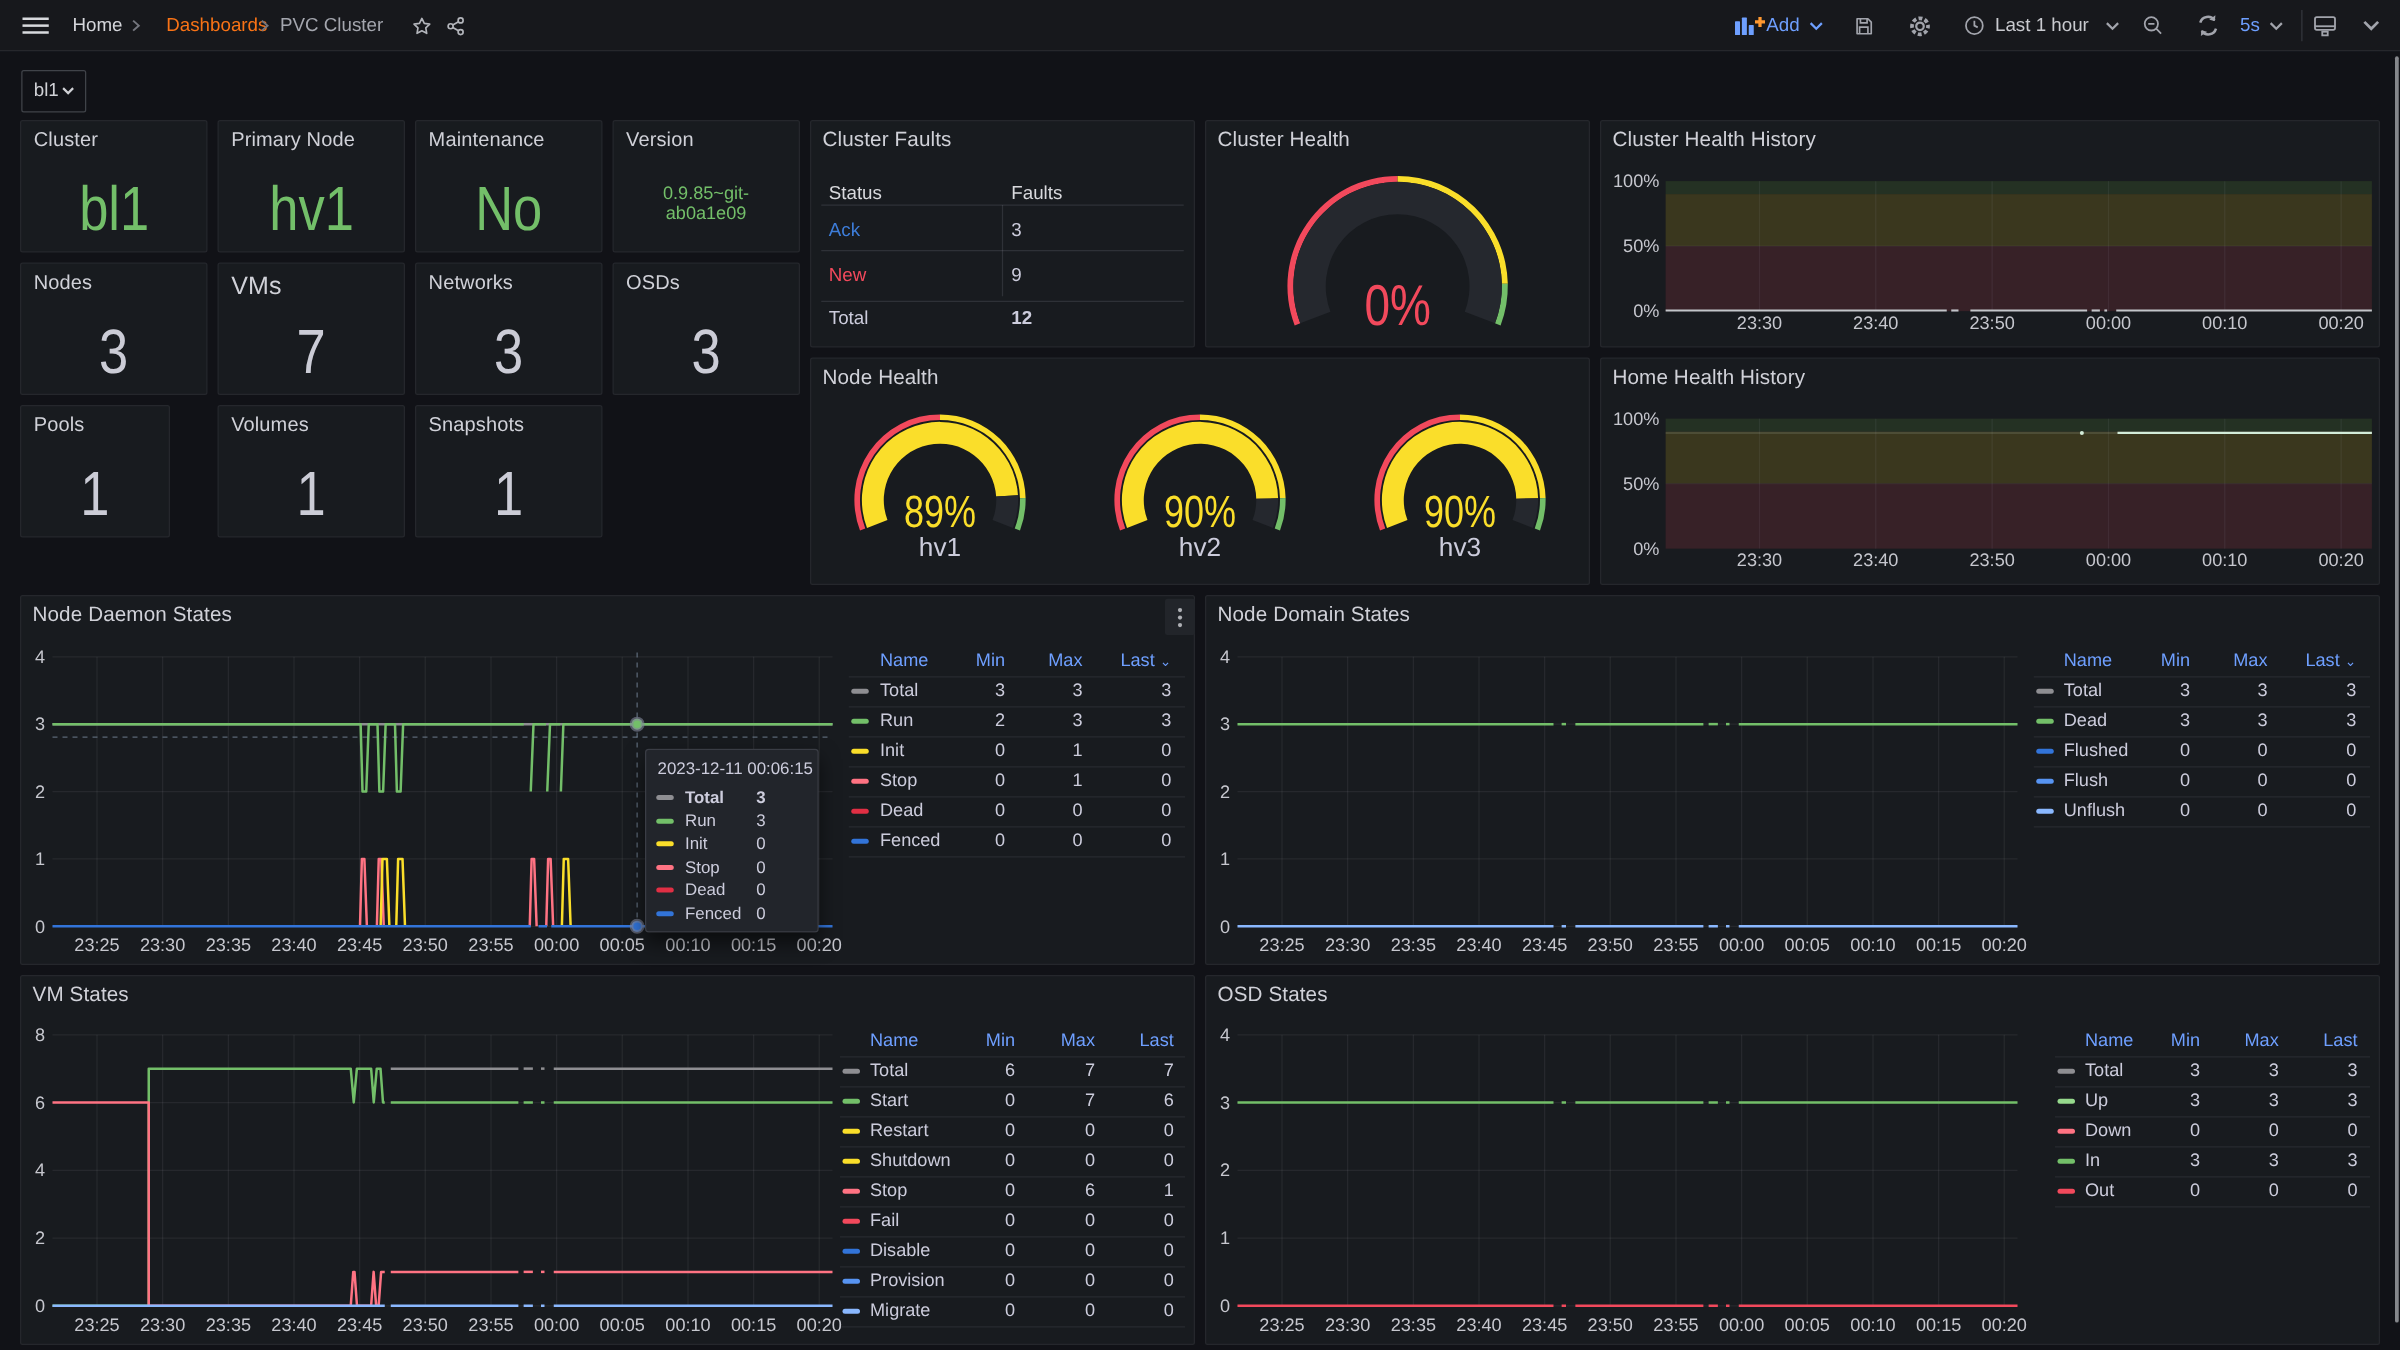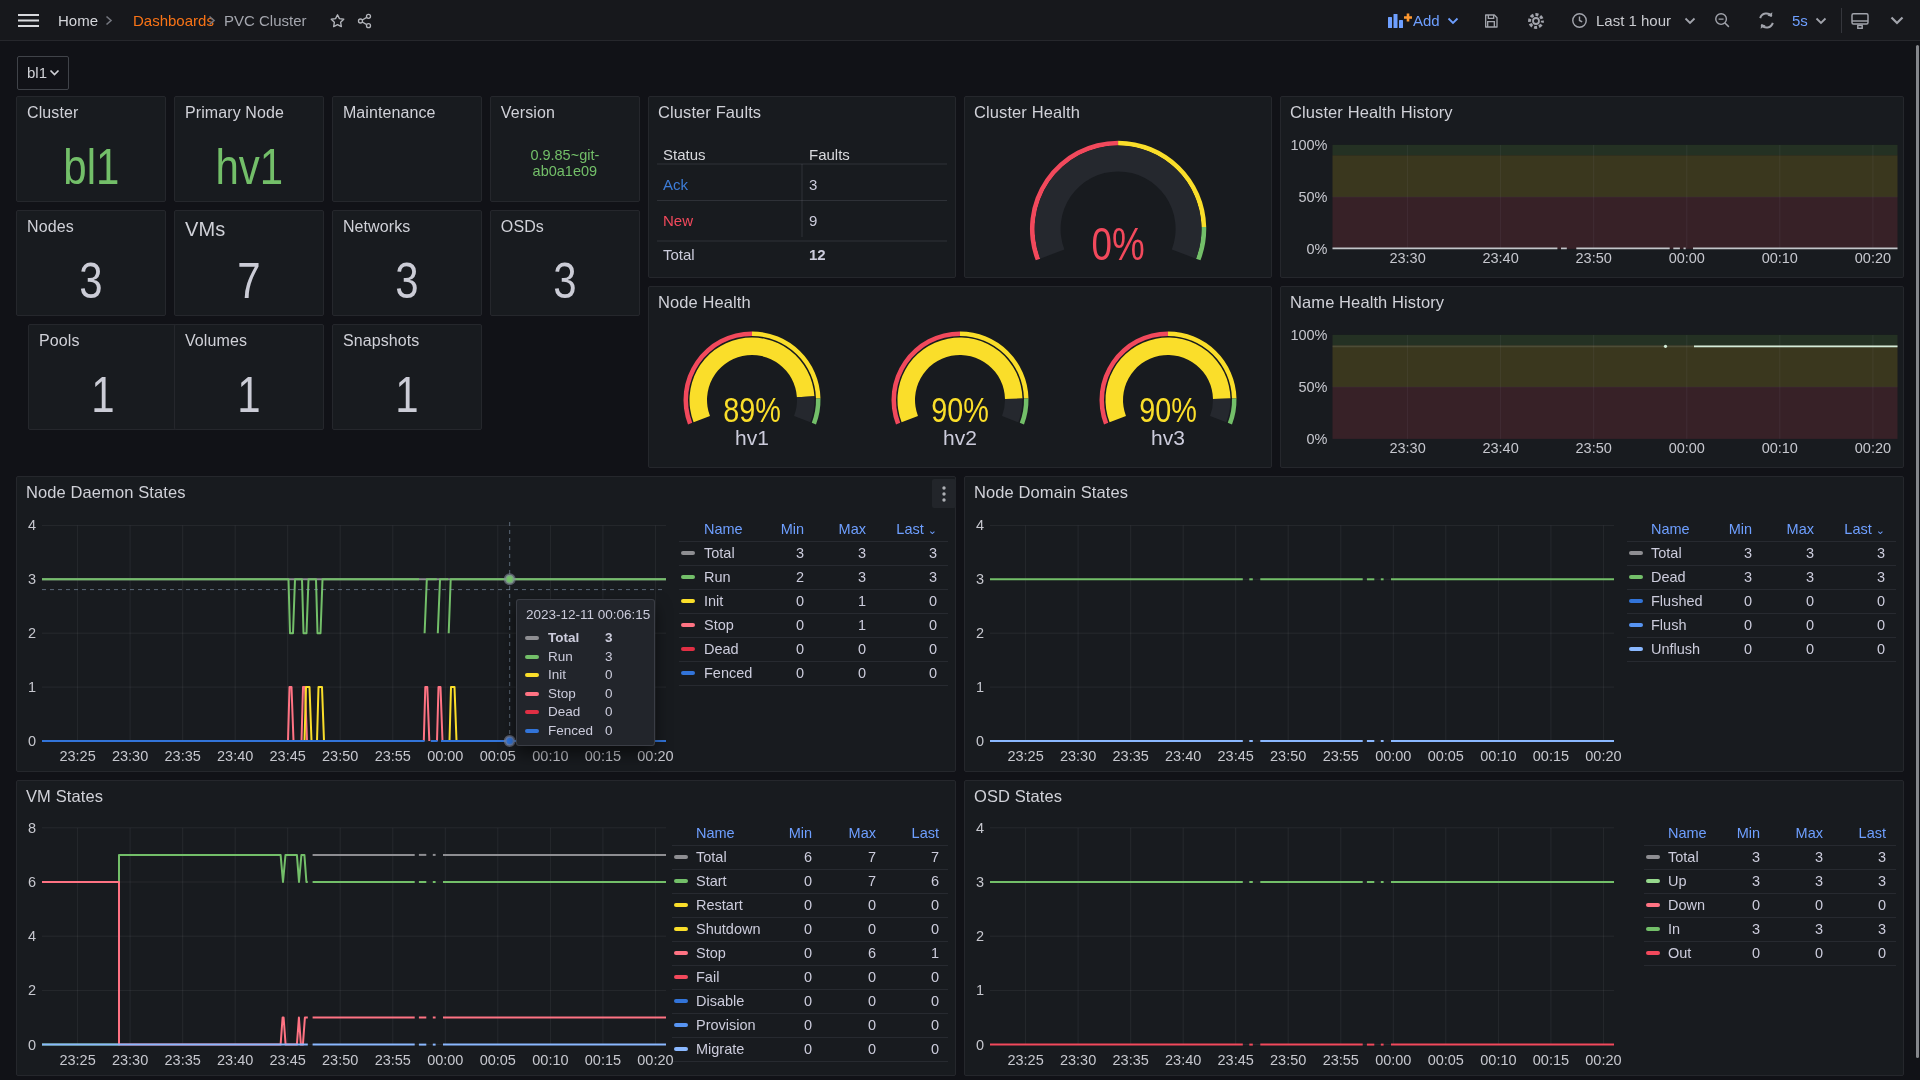--- a/index.html
+++ b/index.html
@@ -100,20 +100,23 @@
     </div>
   </div>
 <div class="panel" style="left:173.95px;top:96px;width:150px;height:106px">
     <div class="ptitle" style="font-size:16px">Primary Node</div>
     <div style="position:absolute;left:0;top:33px;width:100%;height:73px;display:flex;align-items:center;justify-content:center;font-size:50px;font-weight:500;color:#73bf69">
       <span style="display:inline-block;transform:scaleX(0.84)">hv1</span>
     </div>
   </div>
 <div class="panel" style="left:331.9px;top:96px;width:150px;height:106px">
     <div class="ptitle" style="font-size:16px">Maintenance</div>
+    <div style="position:absolute;left:0;top:33px;width:100%;height:73px;display:flex;align-items:center;justify-content:center;font-size:50px;font-weight:500;color:#73bf69">
+      <span style="display:inline-block;transform:scaleX(0.84)">No</span>
+    </div>
   </div>
 <div class="panel" style="left:489.84999999999997px;top:96px;width:150px;height:106px">
     <div class="ptitle" style="font-size:16px">Version</div>
     <div style="position:absolute;left:0;top:50px;width:100%;text-align:center;font-size:14.5px;font-weight:500;line-height:16px;color:#73bf69">0.9.85~git-<br>ab0a1e09</div>
   </div>
 <div class="panel" style="left:16.0px;top:210px;width:150px;height:106px">
     <div class="ptitle" style="font-size:16px">Nodes</div>
     <div style="position:absolute;left:0;top:33px;width:100%;height:73px;display:flex;align-items:center;justify-content:center;font-size:50px;font-weight:500;color:#cbccd6">
       <span style="display:inline-block;transform:scaleX(0.84)">3</span>
     </div>
@@ -129,21 +132,21 @@
     <div style="position:absolute;left:0;top:33px;width:100%;height:73px;display:flex;align-items:center;justify-content:center;font-size:50px;font-weight:500;color:#cbccd6">
       <span style="display:inline-block;transform:scaleX(0.84)">3</span>
     </div>
   </div>
 <div class="panel" style="left:489.84999999999997px;top:210px;width:150px;height:106px">
     <div class="ptitle" style="font-size:16px">OSDs</div>
     <div style="position:absolute;left:0;top:33px;width:100%;height:73px;display:flex;align-items:center;justify-content:center;font-size:50px;font-weight:500;color:#cbccd6">
       <span style="display:inline-block;transform:scaleX(0.84)">3</span>
     </div>
   </div>
-<div class="panel" style="left:28px;top:324px;width:149px;height:106px">
+<div class="panel" style="left:16.0px;top:324px;width:120px;height:106px">
     <div class="ptitle" style="font-size:16px">Pools</div>
     <div style="position:absolute;left:0;top:33px;width:100%;height:73px;display:flex;align-items:center;justify-content:center;font-size:50px;font-weight:500;color:#cbccd6">
       <span style="display:inline-block;transform:scaleX(0.84)">1</span>
     </div>
   </div>
 <div class="panel" style="left:173.95px;top:324px;width:150px;height:106px">
     <div class="ptitle" style="font-size:16px">Volumes</div>
     <div style="position:absolute;left:0;top:33px;width:100%;height:73px;display:flex;align-items:center;justify-content:center;font-size:50px;font-weight:500;color:#cbccd6">
       <span style="display:inline-block;transform:scaleX(0.84)">1</span>
     </div>
@@ -227,21 +230,21 @@
     <text x="47.5" y="105.9" text-anchor="end" font-size="14.5" fill="#c6c7ce">50%</text>
     <text x="47.5" y="157.9" text-anchor="end" font-size="14.5" fill="#c6c7ce">0%</text>
     <text x="127.6" y="167" text-anchor="middle" font-size="14.5" fill="#c6c7ce">23:30</text>
     <text x="220.6" y="167" text-anchor="middle" font-size="14.5" fill="#c6c7ce">23:40</text>
     <text x="313.7" y="167" text-anchor="middle" font-size="14.5" fill="#c6c7ce">23:50</text>
     <text x="406.8" y="167" text-anchor="middle" font-size="14.5" fill="#c6c7ce">00:00</text>
     <text x="499.8" y="167" text-anchor="middle" font-size="14.5" fill="#c6c7ce">00:10</text>
     <text x="592.9" y="167" text-anchor="middle" font-size="14.5" fill="#c6c7ce">00:20</text>
   </svg>
 <div class="panel" style="left:1280px;top:286px;width:624px;height:182px"></div>
-<div class="abs ptitle" style="left:1290px;top:293px">Name Health History</div>
+<div class="abs ptitle" style="left:1290px;top:293px">Home Health History</div>
 <svg class="abs" style="left:1280px;top:286px" width="624" height="182">
     <rect x="52.5" y="48.9" width="565.0" height="10.399999999999999" fill="#243123"></rect>
     <rect x="52.5" y="59.3" width="565.0" height="41.60000000000001" fill="#3a371e"></rect>
     <rect x="52.5" y="100.9" width="565.0" height="52.0" fill="#372127"></rect>
     <line x1="127.6" y1="48.9" x2="127.6" y2="152.9" stroke="rgba(204,204,220,0.07)"></line>
     <line x1="220.6" y1="48.9" x2="220.6" y2="152.9" stroke="rgba(204,204,220,0.07)"></line>
     <line x1="313.7" y1="48.9" x2="313.7" y2="152.9" stroke="rgba(204,204,220,0.07)"></line>
     <line x1="406.8" y1="48.9" x2="406.8" y2="152.9" stroke="rgba(204,204,220,0.07)"></line>
     <line x1="499.8" y1="48.9" x2="499.8" y2="152.9" stroke="rgba(204,204,220,0.07)"></line>
     <line x1="592.9" y1="48.9" x2="592.9" y2="152.9" stroke="rgba(204,204,220,0.07)"></line>

